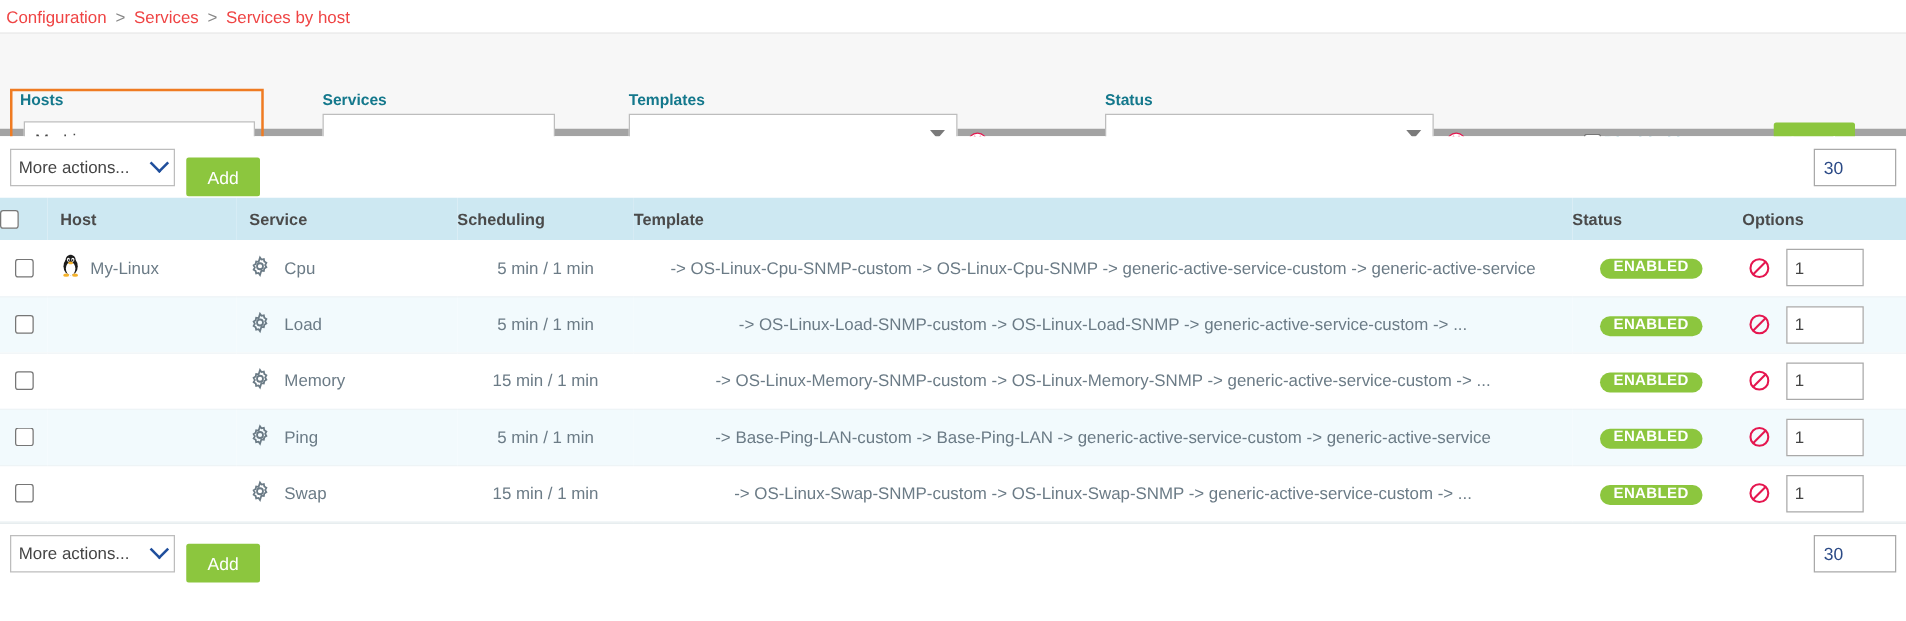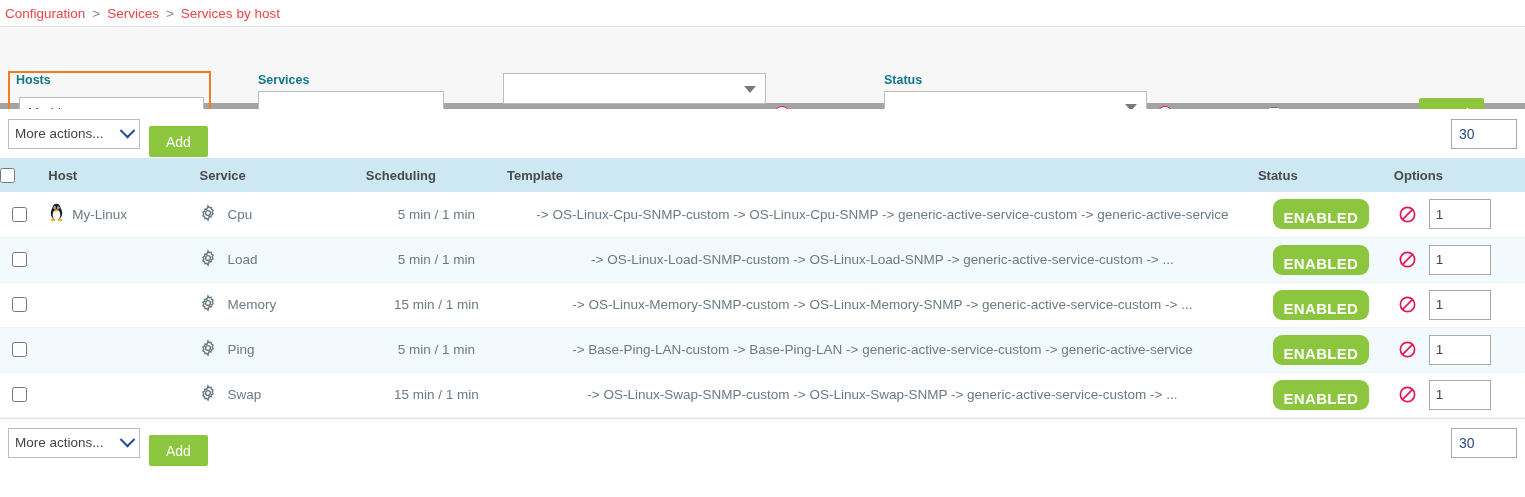--- a/index.html
+++ b/index.html
@@ -199,24 +199,24 @@
   input.cb {
     width: 15px; height: 15px; margin: 0; vertical-align: middle;
     cursor: pointer;
   }
   .host-cell { display: flex; align-items: center; gap: 7px; }
   .svc-cell  { display: flex; align-items: center; gap: 10px; padding-left: 10px;}
   .badge {
     display: inline-block;
     background: #8cc63e;
     color: #fff;
-    font-size: 15px;
+    font-size: 12px;
     font-weight: bold;
     letter-spacing: .3px;
-    padding: 11px 11px 4px;
+    padding: 0 11px 4px;
     border-radius: 9px;
     line-height: 1;
   }
   .opt-cell { display: flex; align-items: center; gap: 12px; padding-left: 14px; }
   .numbox {
     width: 62px; height: 30px;
     border: 1px solid #a9a9a9;
     background: #fff;
     padding: 0 6px;
     font-size: 13.5px;
@@ -246,20 +246,21 @@
   <div class="hosts-wrap">
     <input class="txtbox" style="position: absolute; left: 9px; top: 24px; width: 185px;" value="My-Linux">
   </div>
 
   <div class="fld" style="left:258px; top:46px;">
     <span class="fld-label">Services</span>
     <input class="txtbox" style="width: 186px;" value="">
   </div>
 
   <div class="fld" style="left:503px; top:46px;">
+    <span class="fld-label">Templates</span>
     <div class="selbox" style="width:263px;">
       <span></span>
       <span class="caret"></span>
     </div>
   </div>
   <div class="clearbtn" style="left:774px; top:79px;">✕</div>
 
   <div class="fld" style="left:884px; top:46px;">
     <span class="fld-label">Status</span>
     <div class="selbox" style="width:263px;">

